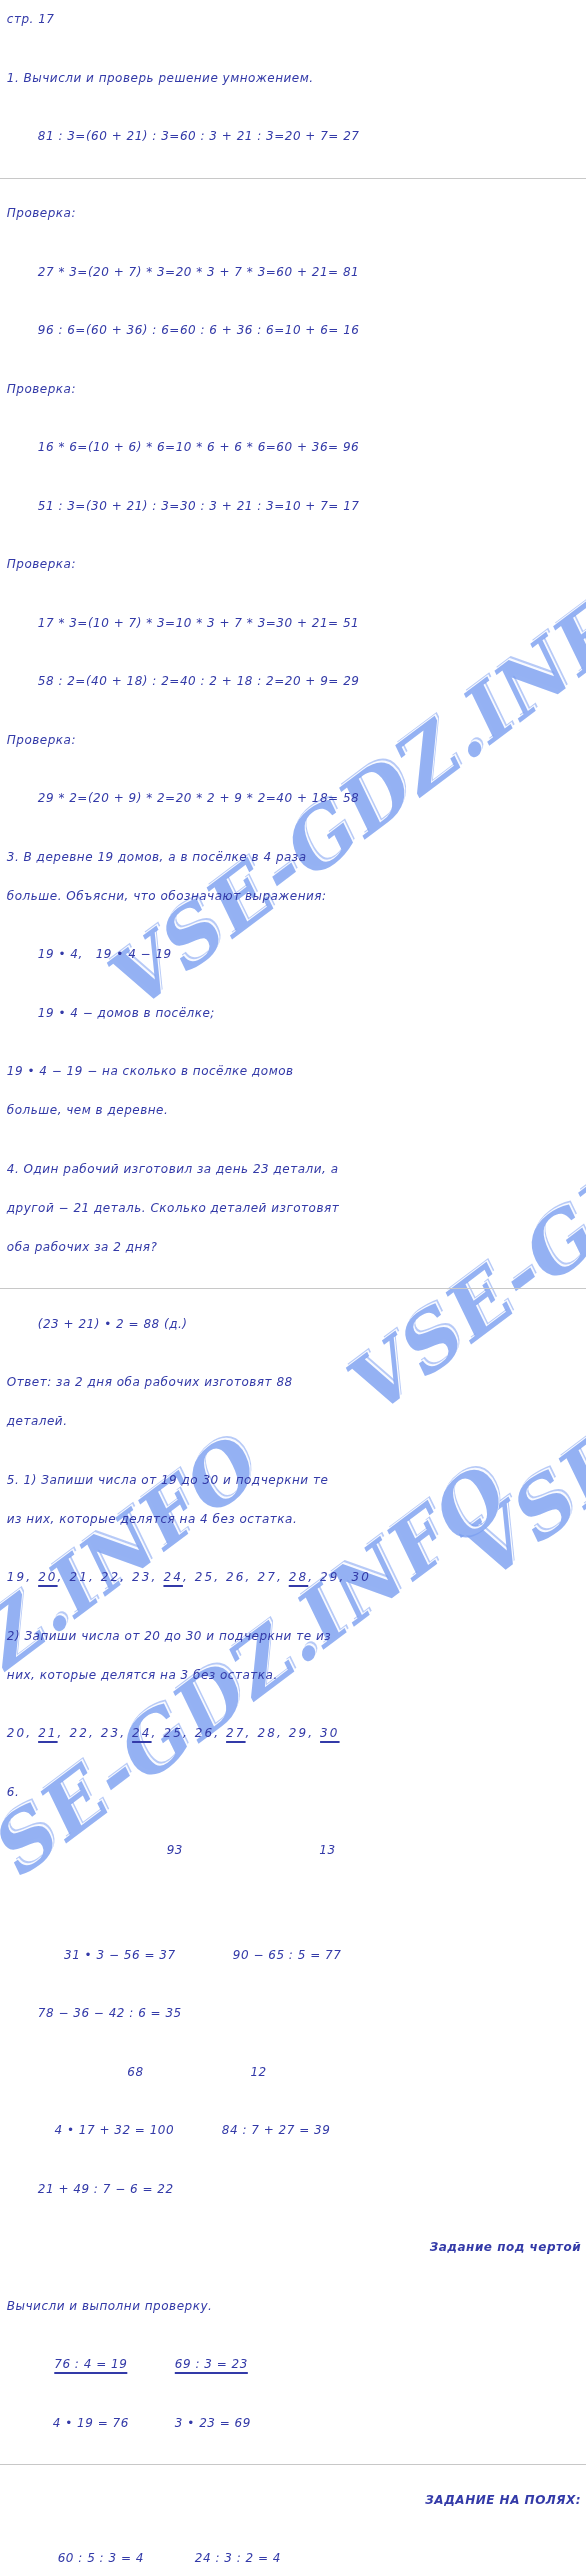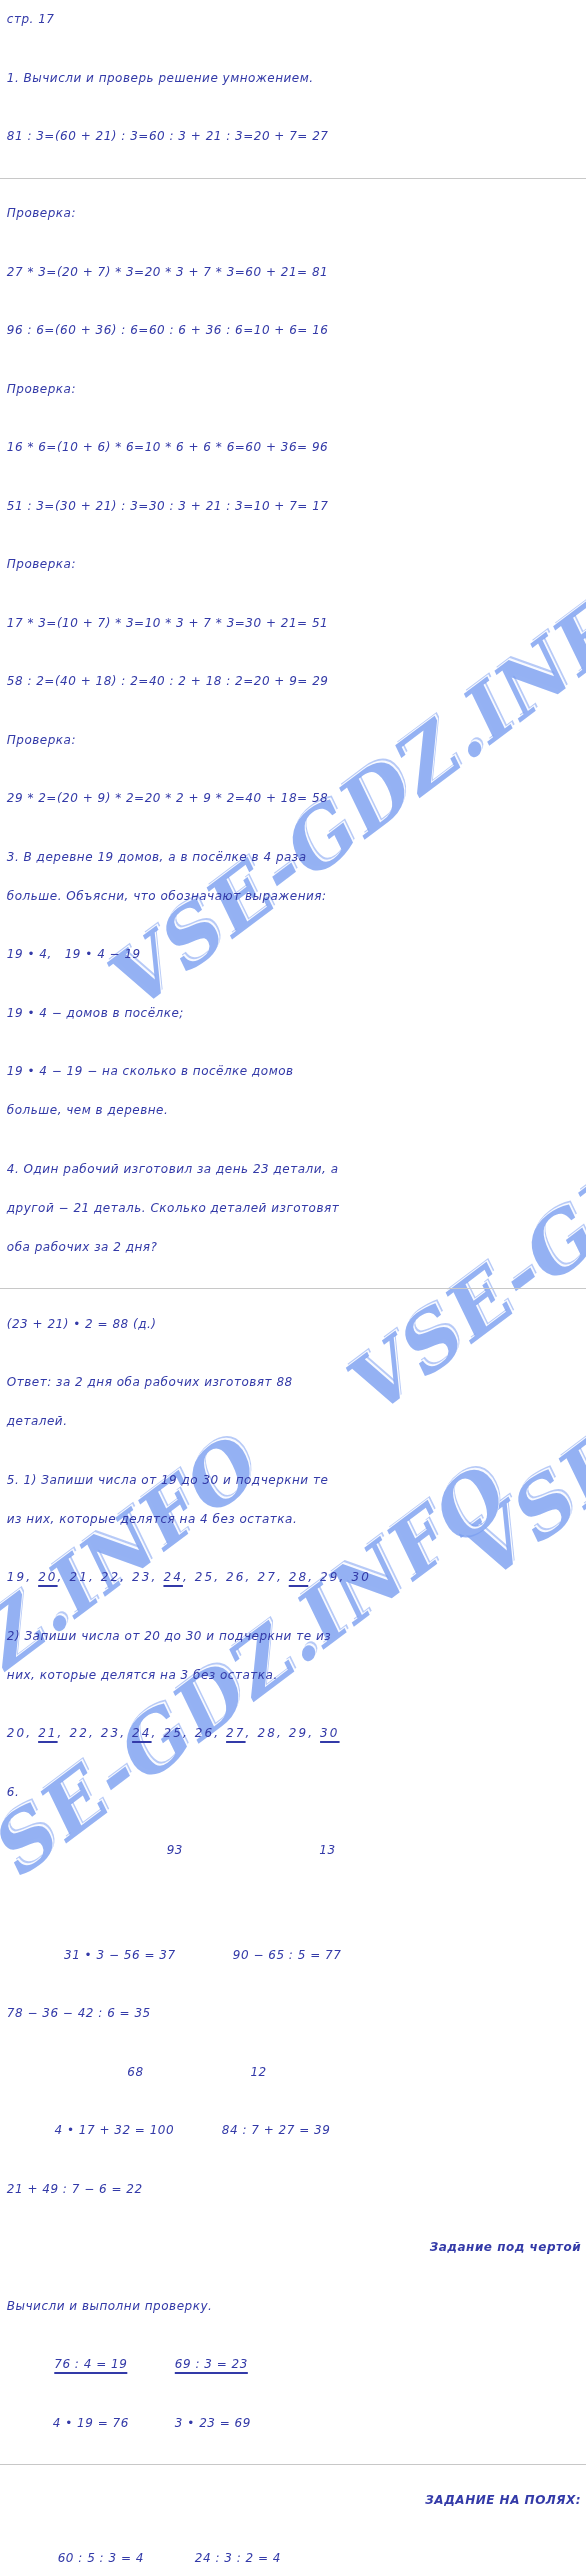--- a/index.html
+++ b/index.html
@@ -19,21 +19,21 @@
     text-shadow: 2px -1px 0 rgba(255,255,255,0.9), 3.9px -2px 0 rgba(123,159,240,0.55);
     user-select: none;
   }
   
   #content { position: relative; z-index: 1; padding: 0 4.9px 0 6.8px; }
   .line {
     font-style: italic; font-size: 12px; line-height: 39px;
     color: #333aa8; letter-spacing: 0.5px;
     margin: 0 0 19.5px 0; white-space: pre-wrap;
   }
-  .eq  { white-space: pre; }
+  .eq  { white-space: pre; margin-left: 31px; }
   .seq { white-space: nowrap; letter-spacing: 2.1px; }
   .bold { font-weight: bold; text-align: right; }
   .u { text-decoration: underline; text-decoration-thickness: 2px; text-underline-offset: 3.9px; }
   .divider { border: 0; border-top: 1px solid #c8c8c8; margin: 21.5px -6.8px 15.6px -6.8px; }
   .c1 { display: inline-block; text-align: center; }
   .hint1 .c1 { min-width: 289px; padding-left: 23.5px; }
   .eqr1  .c1 { min-width: 226px; margin-top: 46px; }
   .hint2 .c1 { min-width: 230px; padding-left: 13.7px; }
   .eqr2  .c1 { min-width: 215px; }
   .check .c1 { min-width: 168px; }

